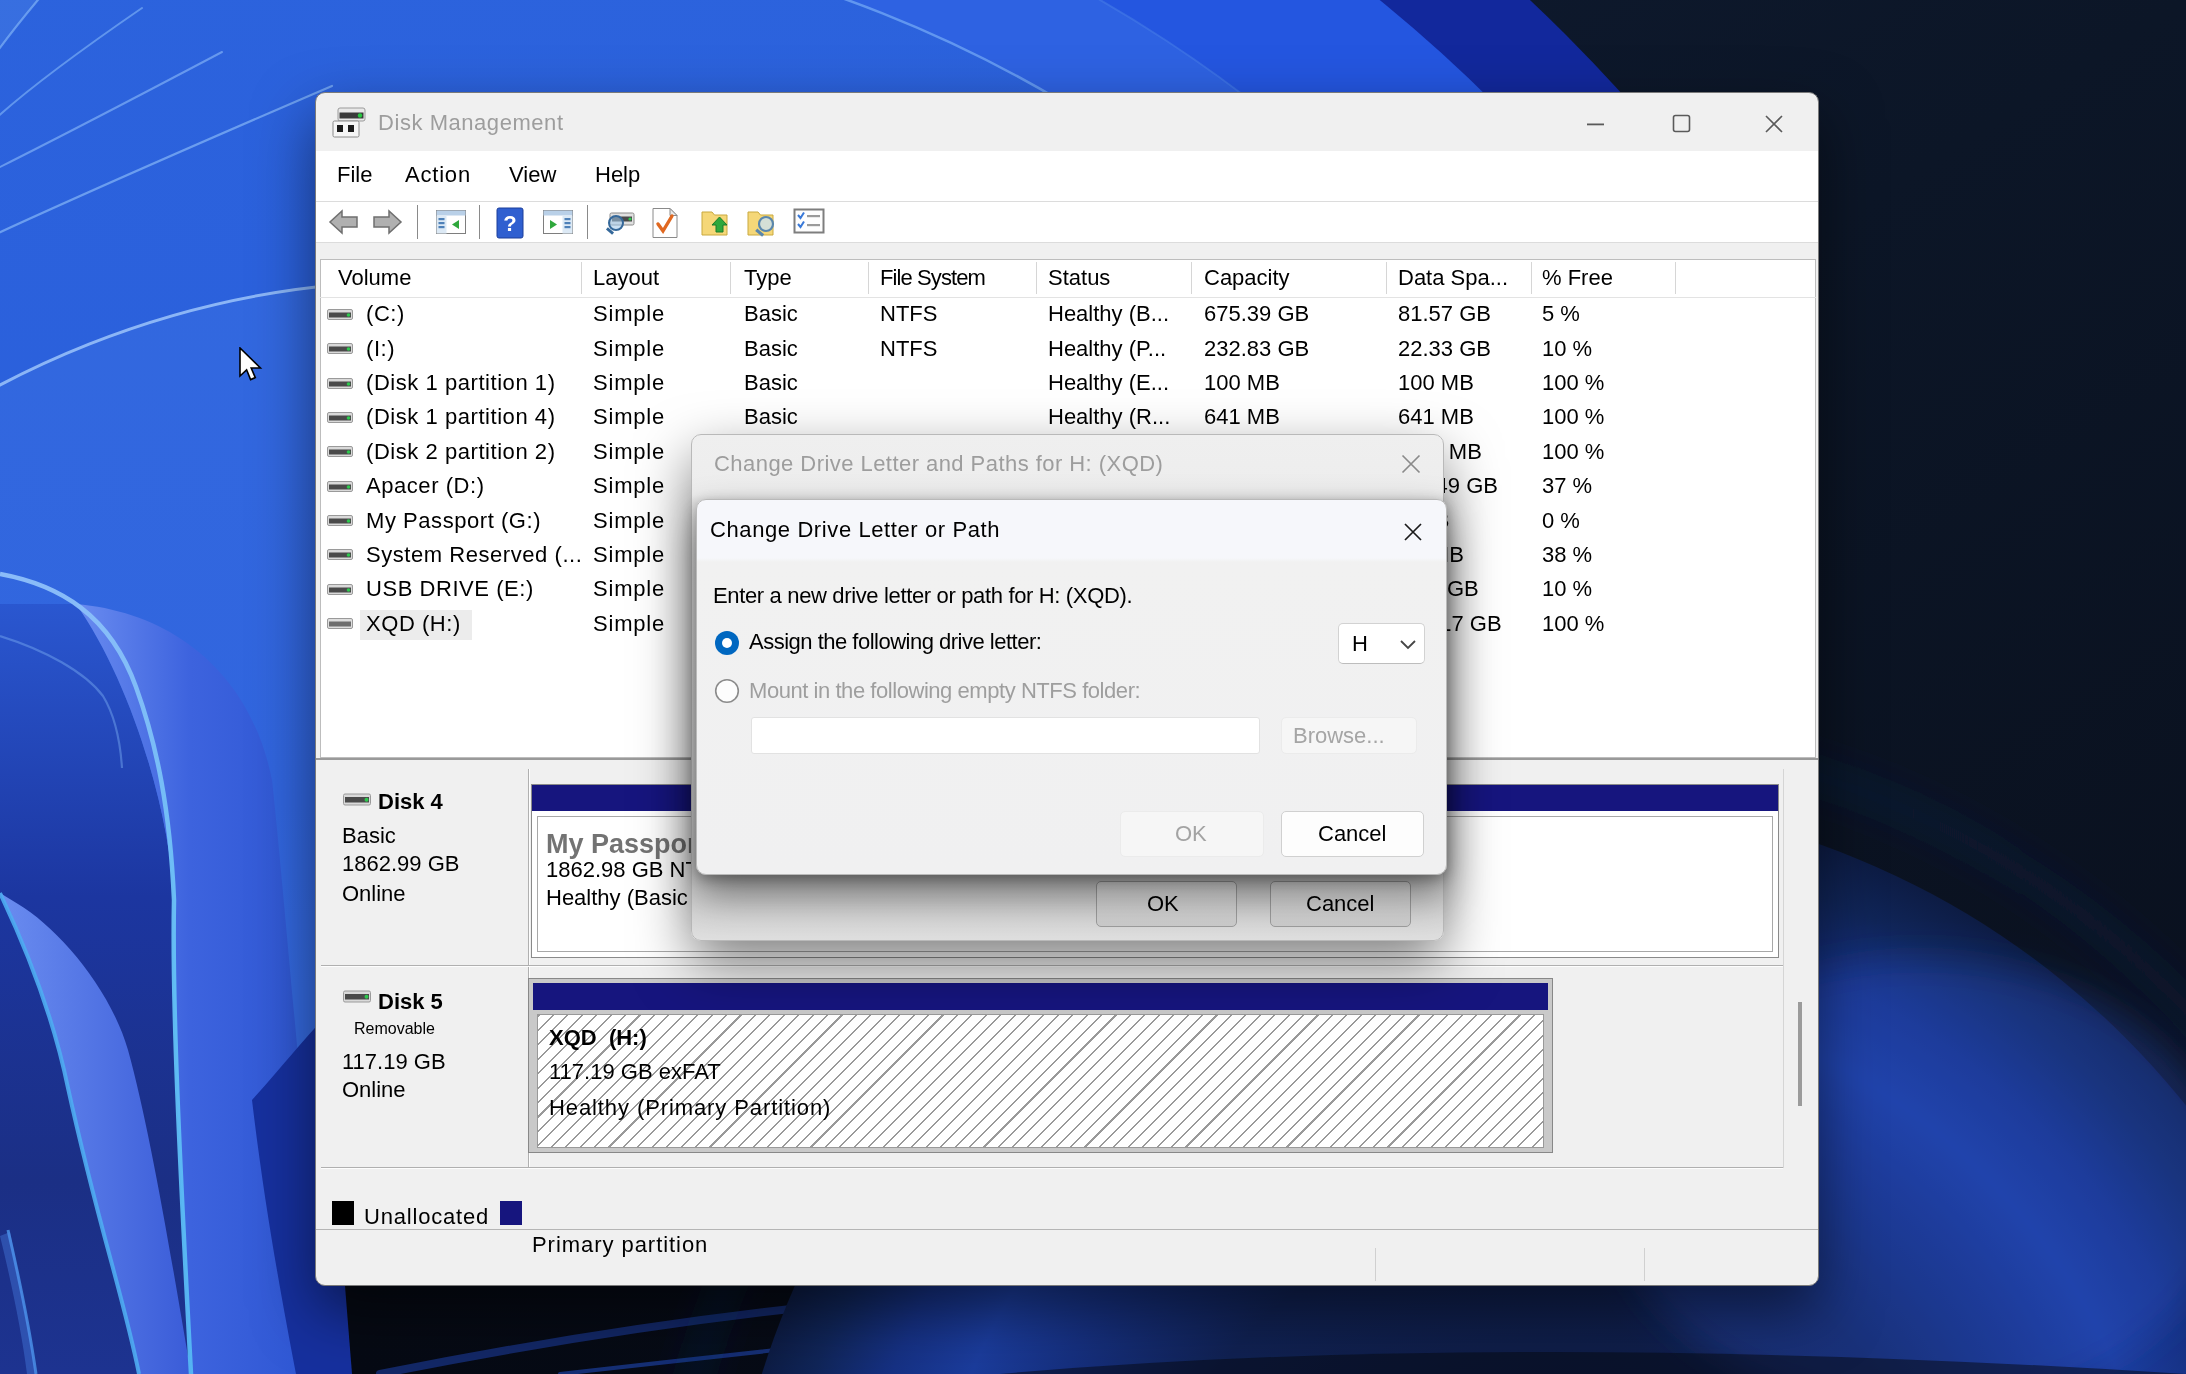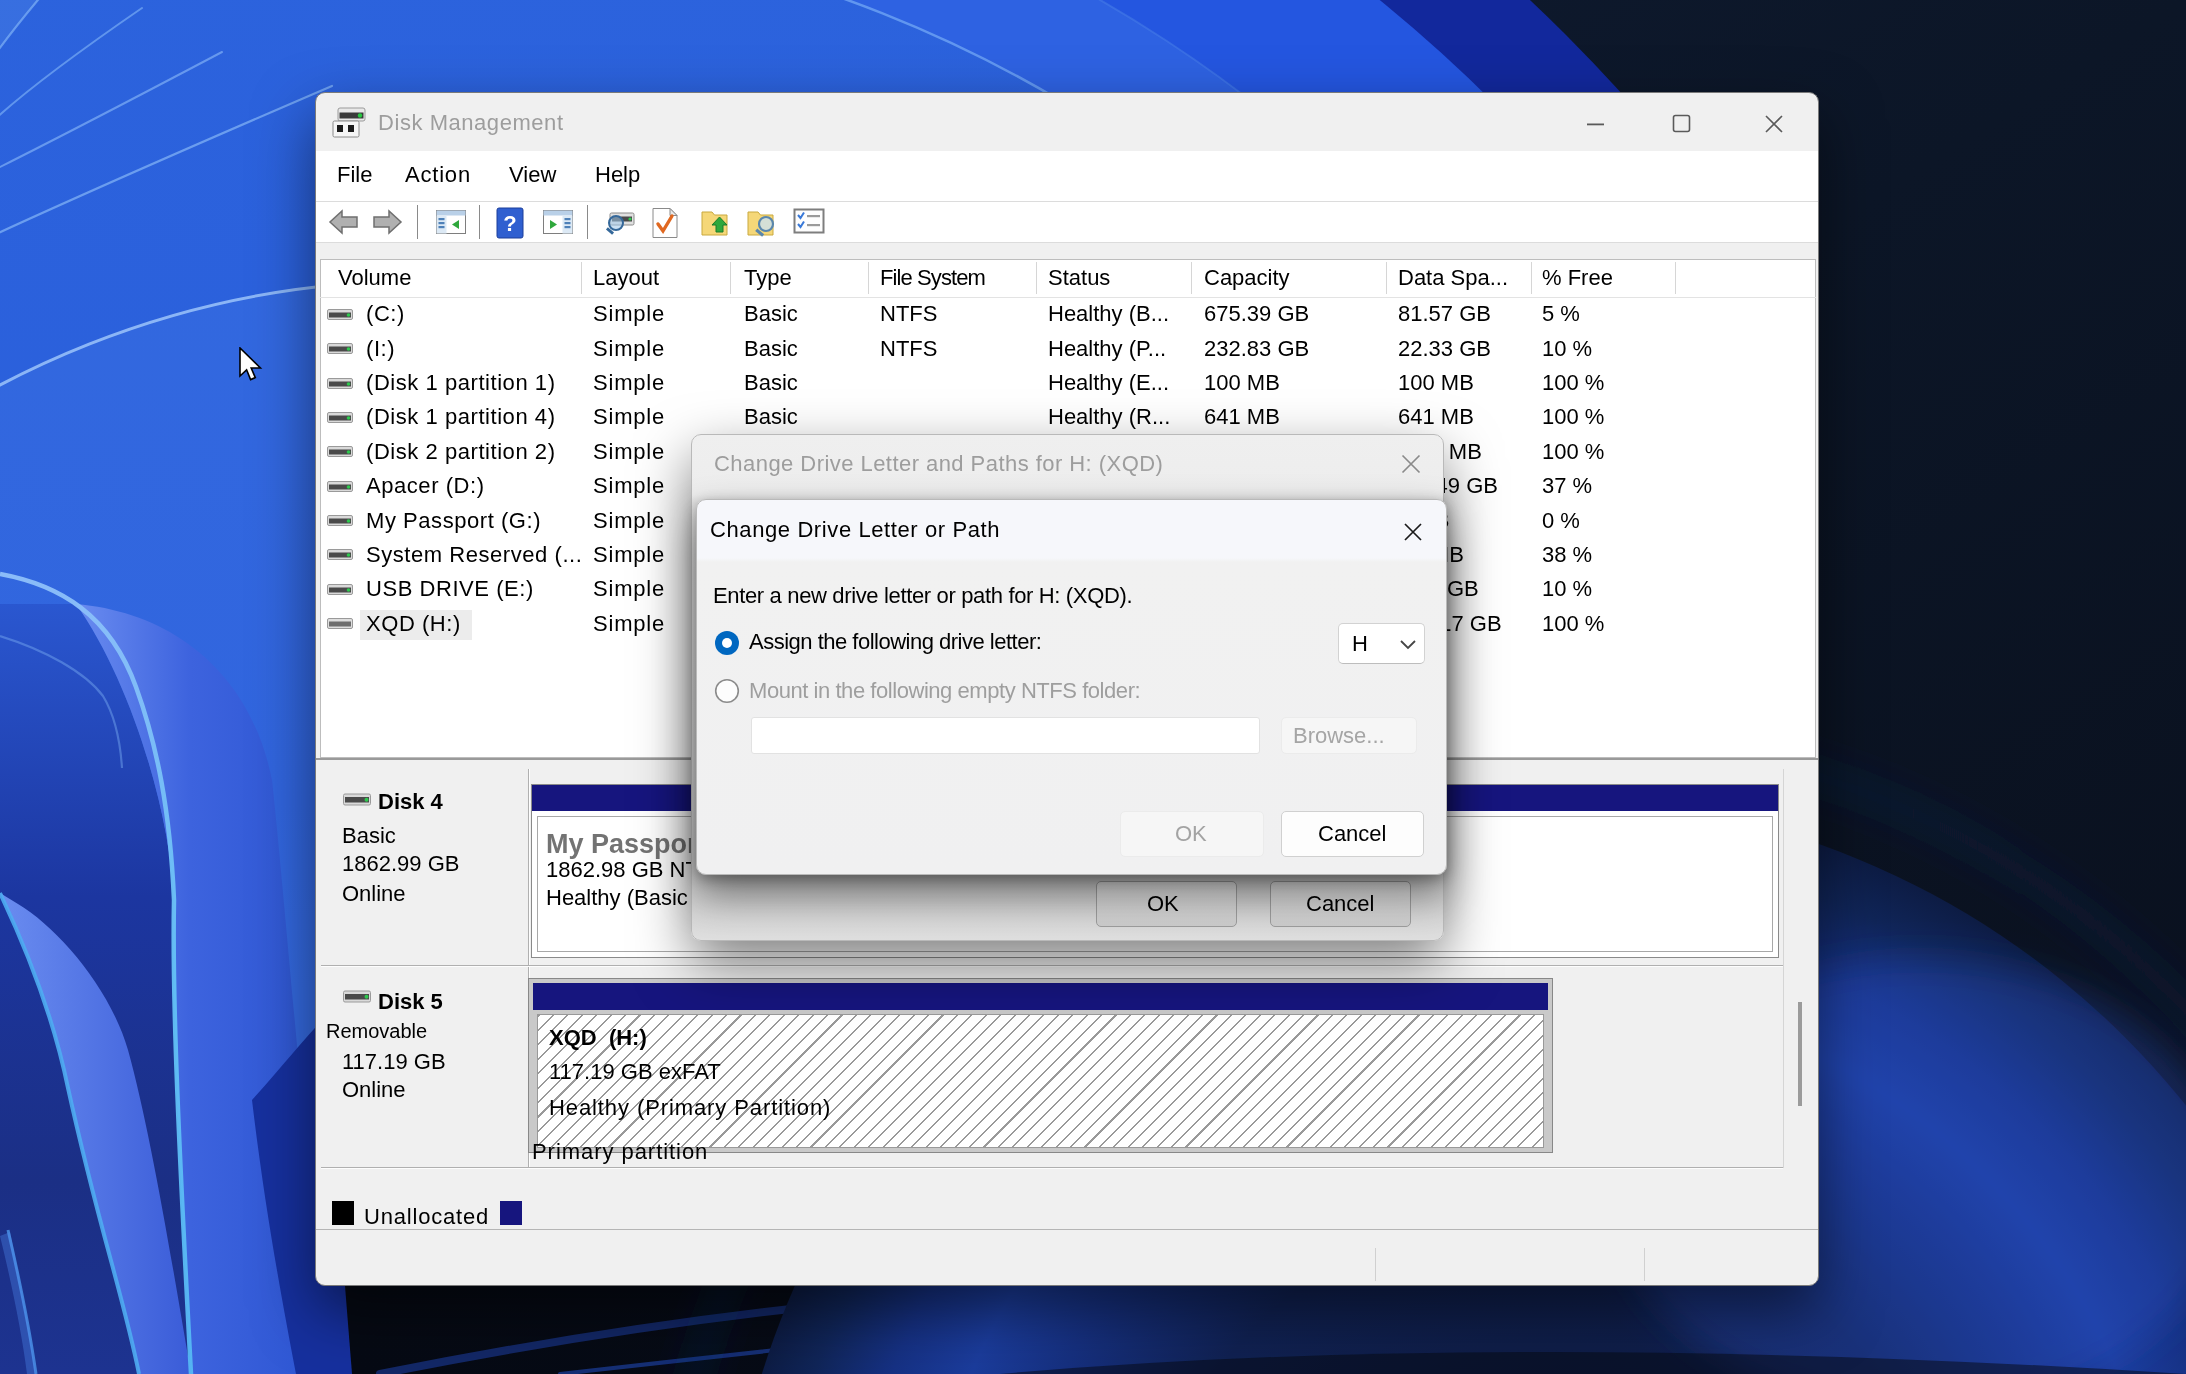--- a/index.html
+++ b/index.html
@@ -369,38 +369,38 @@
 <span class="t" style="left:230px;top:766px;font-size:22px;color:#000;">1862.98 GB NTFS</span>
 <span class="t" style="left:230px;top:794px;font-size:22px;color:#000;">Healthy (Basic Data Partition)</span>
 <div class="abs" style="left:5px;top:872px;width:1462px;height:1px;background:#b0b0b0;"></div>
 <div class="abs" style="left:5px;top:873px;width:1462px;height:1px;background:#fdfdfd;"></div>
 <svg class="abs" style="left:27px;top:894px" width="28" height="19" viewBox="0 0 28 19">
       <rect x="0.5" y="4" width="27" height="11" rx="1.5" fill="#d9d9d9" stroke="#9a9a9a"></rect>
       <rect x="2" y="7" width="24" height="5.5" fill="#4a4a4a"></rect>
       <circle cx="23.5" cy="9.8" r="2" fill="#2ec84e"></circle>
     </svg>
 <span class="t" style="left:62px;top:898px;font-size:22px;color:#000;font-weight:bold;">Disk 5</span>
-<span class="t" style="left:10px;top:928px;font-size:20px;color:#000;">Removable</span>
+<span class="t" style="left:38px;top:928px;font-size:16px;color:#000;">Removable</span>
 <span class="t" style="left:26px;top:958px;font-size:22px;color:#000;">117.19 GB</span>
 <span class="t" style="left:26px;top:986px;font-size:22px;color:#000;">Online</span>
 <div class="abs" style="left:212px;top:885px;width:1025px;height:175px;background:#c9c9c9;border:1px solid #888;"></div>
 <div class="abs" style="left:217px;top:890px;width:1015px;height:27px;background:#16157e;"></div>
 <div class="abs" style="left:221px;top:921px;width:1007px;height:134px;background:#fff;border:1px solid #999;background-image:repeating-linear-gradient(135deg,rgba(148,148,148,.95) 0 1.5px,transparent 1.5px 10.2px);"></div>
 <span class="t" style="left:233px;top:934px;font-size:22px;color:#000;font-weight:bold;">XQD&nbsp;&nbsp;(H:)</span>
 <span class="t" style="left:233px;top:968px;font-size:22px;color:#000;">117.19 GB exFAT</span>
 <span class="t" style="left:233px;top:1004px;font-size:22px;color:#000;letter-spacing:.9px;">Healthy&nbsp;(Primary&nbsp;Partition)</span>
 <div class="abs" style="left:1467px;top:676px;width:1px;height:399px;background:#d5d5d5;"></div>
 <div class="abs" style="left:1482px;top:909px;width:4px;height:104px;background:#9b9b9b;"></div>
 <div class="abs" style="left:5px;top:1074px;width:1462px;height:1px;background:#b0b0b0;"></div>
 <div class="abs" style="left:5px;top:1075px;width:1462px;height:1px;background:#fdfdfd;"></div>
 
  <div class="abs" style="left:16px;top:1108px;width:22px;height:24px;background:#000;"></div>
  <span class="t" style="left:48px;top:1113px;letter-spacing:.8px;">Unallocated</span>
  <div class="abs" style="left:184px;top:1108px;width:22px;height:24px;background:#16157e;"></div>
- <span class="t" style="left:216px;top:1048px;letter-spacing:.95px;">Primary partition</span>
+ <span class="t" style="left:216px;top:1141px;letter-spacing:.95px;">Primary partition</span>
  <div class="hline" style="left:0;top:1136px;width:1502px;background:#b5b5b5;"></div>
  <div class="vline" style="left:1059px;top:1155px;height:33px;background:#d0d0d0;"></div>
  <div class="vline" style="left:1328px;top:1155px;height:33px;background:#d0d0d0;"></div>
 </div>
 
 <div id="dlgouter" class="abs" style="left:691px;top:434px;width:753px;height:507px;background:linear-gradient(180deg,#efefef 0,#ededed 60px,#e5e5e5 68px,#dadada 330px,#cdcdcd 438px,#d2d2d2 462px,#dfdfdf 100%);border:1px solid #b9b9b9;border-radius:10px;box-shadow:0 22px 55px rgba(0,0,0,.5);">
  <span class="t" style="left:22px;top:18px;color:#9d9d9d;letter-spacing:.45px;">Change Drive Letter and Paths for H: (XQD)</span>
  <svg class="abs" style="left:705px;top:15px" width="28" height="28" viewBox="0 0 28 28">
       <path d="M5.5 5.5 L22.5 22.5 M22.5 5.5 L5.5 22.5" stroke="#8a8a8a" stroke-width="1.7"></path>
     </svg>

